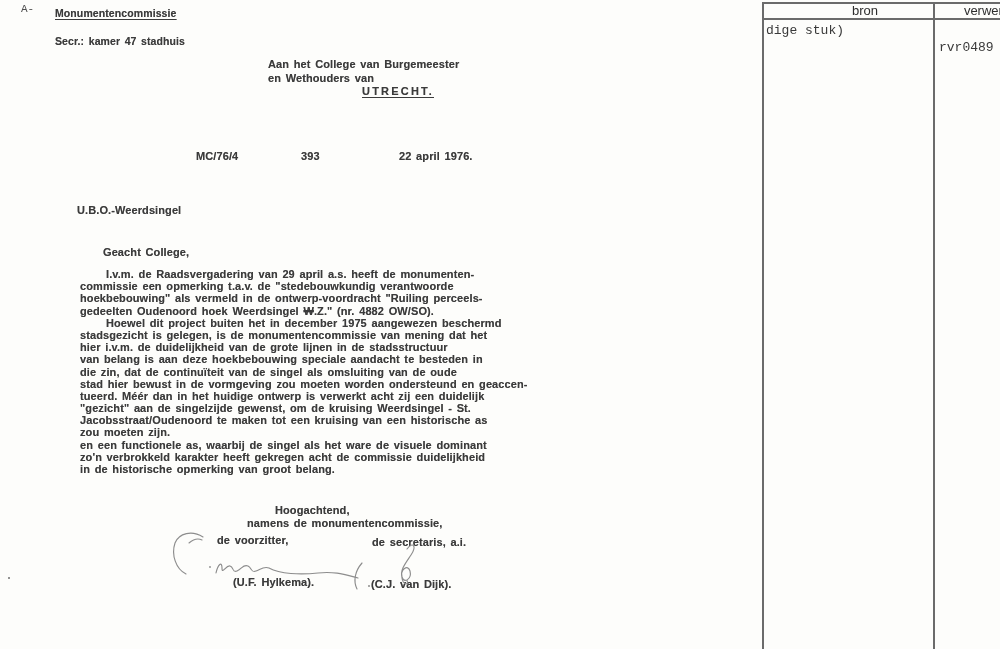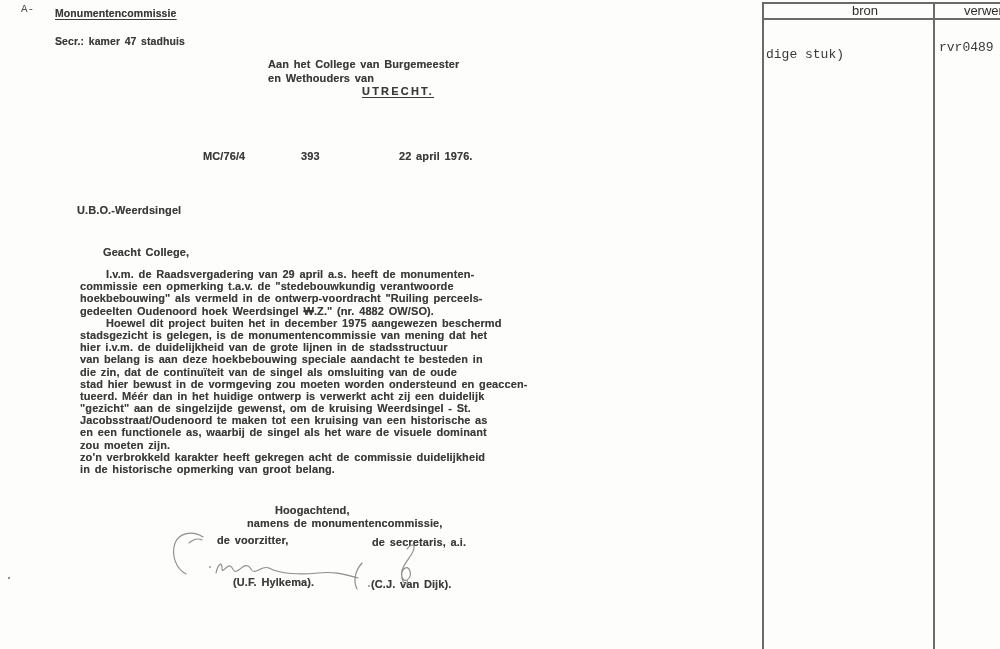--- a/index.html
+++ b/index.html
@@ -58,21 +58,21 @@
     <div class="tw small u">Monumentencommissie</div>
     <div class="tw small" style="margin-top:16px;">Secr.: kamer 47 stadhuis</div>
   </div>
 
   <div class="abs" style="left:268px; top:57px;">
     <div class="tw" style="line-height:14px;">Aan het College van Burgemeester</div>
     <div class="tw" style="line-height:14px;">en Wethouders van</div>
   </div>
   <div class="abs tw u city" style="left:362px; top:85px;">UTRECHT.</div>
 
-  <div class="abs tw" style="left:203px; top:150px;">MC/76/4</div>
+  <div class="abs tw" style="left:196px; top:150px;">MC/76/4</div>
   <div class="abs tw" style="left:301px; top:150px;">393</div>
   <div class="abs tw" style="left:399px; top:150px;">22 april 1976.</div>
 
   <div class="abs tw" style="left:77px; top:204px;">U.B.O.-Weerdsingel</div>
 
   <div class="abs tw" style="left:103px; top:246px;">Geacht College,</div>
 
   <div class="body-block">
     <div class="tw bl ind">I.v.m. de Raadsvergadering van 29 april a.s. heeft de monumenten-</div>
     <div class="tw bl">commissie een opmerking t.a.v. de "stedebouwkundig verantwoorde</div>
@@ -80,22 +80,22 @@
     <div class="tw bl">gedeelten Oudenoord hoek Weerdsingel ₩.Z." (nr. 4882 OW/SO).</div>
     <div class="tw bl ind">Hoewel dit project buiten het in december 1975 aangewezen beschermd</div>
     <div class="tw bl">stadsgezicht is gelegen, is de monumentencommissie van mening dat het</div>
     <div class="tw bl">hier i.v.m. de duidelijkheid van de grote lijnen in de stadsstructuur</div>
     <div class="tw bl">van belang is aan deze hoekbebouwing speciale aandacht te besteden in</div>
     <div class="tw bl">die zin, dat de continuïteit van de singel als omsluiting van de oude</div>
     <div class="tw bl">stad hier bewust in de vormgeving zou moeten worden ondersteund en geaccen-</div>
     <div class="tw bl">tueerd. Méér dan in het huidige ontwerp is verwerkt acht zij een duidelijk</div>
     <div class="tw bl">"gezicht" aan de singelzijde gewenst, om de kruising Weerdsingel - St.</div>
     <div class="tw bl">Jacobsstraat/Oudenoord te maken tot een kruising van een historische as</div>
+    <div class="tw bl">zou moeten zijn.</div>
     <div class="tw bl">en een functionele as, waarbij de singel als het ware de visuele dominant</div>
-    <div class="tw bl">zou moeten zijn.</div>
     <div class="tw bl">zo'n verbrokkeld karakter heeft gekregen acht de commissie duidelijkheid</div>
     <div class="tw bl">in de historische opmerking van groot belang.</div>
   </div>
 
   <div class="abs tw" style="left:275px; top:504px;">Hoogachtend,</div>
   <div class="abs tw" style="left:247px; top:517px;">namens de monumentencommissie,</div>
   <div class="abs tw" style="left:217px; top:534px;">de voorzitter,</div>
   <div class="abs tw" style="left:372px; top:536px;">de secretaris, a.i.</div>
   <div class="abs tw" style="left:216px; top:576px;padding-left:17px;">(U.F. Hylkema).</div>
   <div class="abs tw" style="left:371px; top:578px;">(C.J. van Dijk).</div>
@@ -127,18 +127,18 @@
   <div>
     <div class="vline" style="left:762px; top:2px; width:1.5px; height:647px;"></div>
     <div class="vline" style="left:933px; top:2px; width:1.5px; height:647px;"></div>
     <div class="hline" style="left:762px; top:2px; width:238px; height:1.5px;"></div>
     <div class="hline" style="left:762px; top:18px; width:238px; height:1.5px;"></div>
 
     <div class="abs sans-label" style="left:763px; top:3px; width:204px; text-align:center;">bron</div>
     <div class="abs sans-label" style="left:935px; top:3px; width:78px; text-align:right;">verwerkt</div>
 
     <div class="abs" style="left:766px; top:22px;">
-      <div class="mono" style="font-size:13px; line-height:17px;margin-top:24px;">dige stuk)</div>
+      <div class="mono" style="font-size:13px; line-height:17px;">dige stuk)</div>
     </div>
     <div class="abs mono" style="left:939px; top:40px; font-size:13px;">rvr0489</div>
   </div>
 
 </div>
 
 </body></html>

